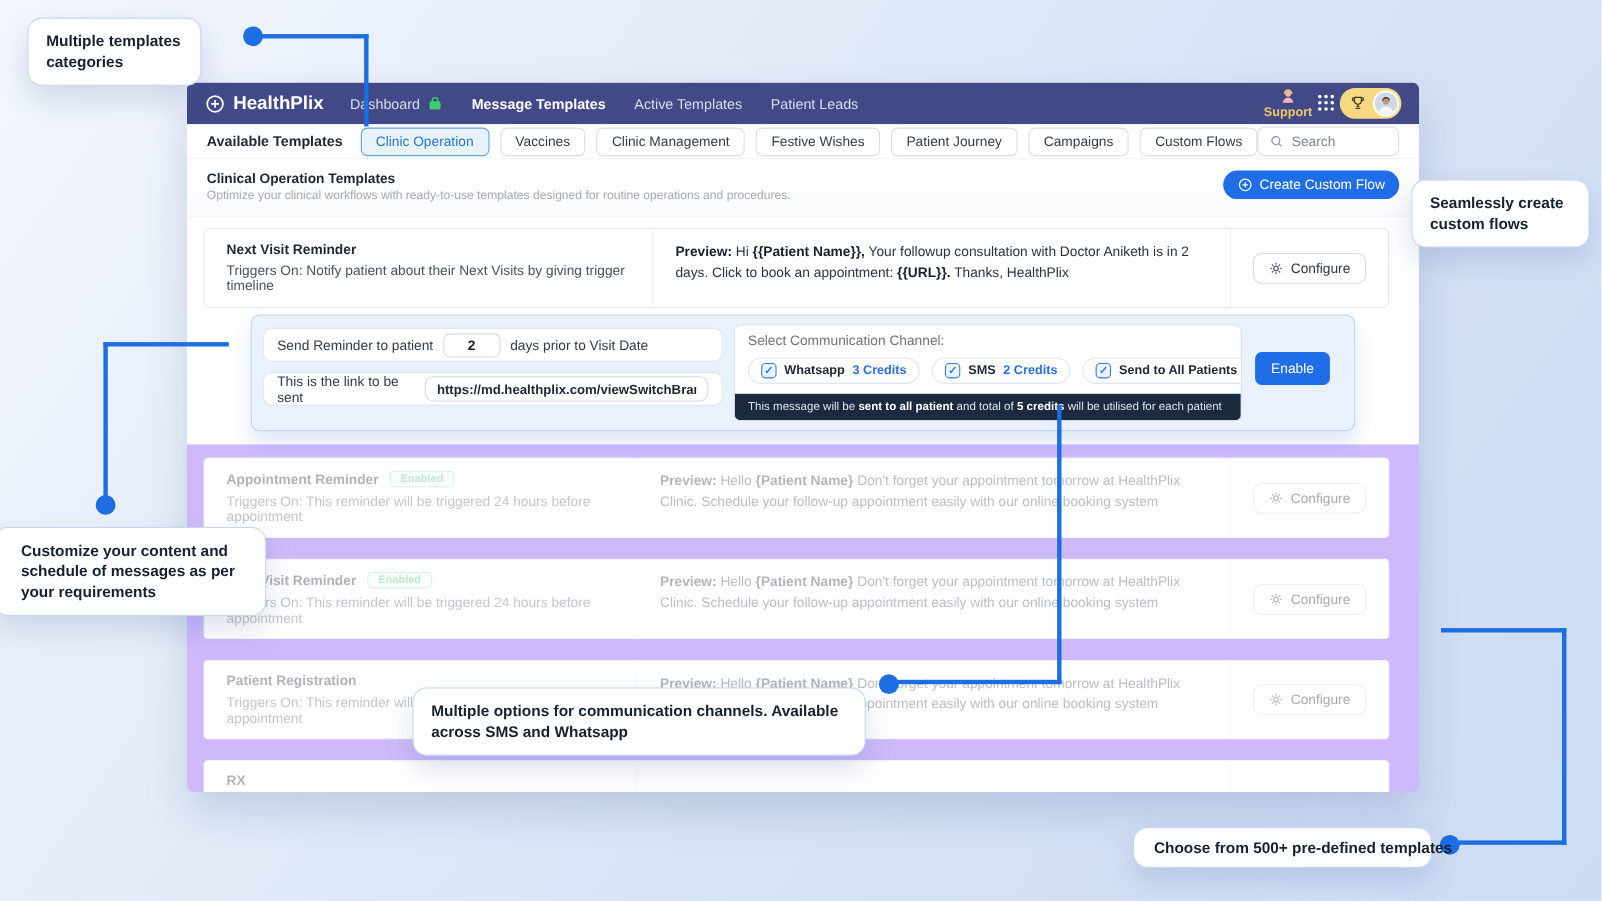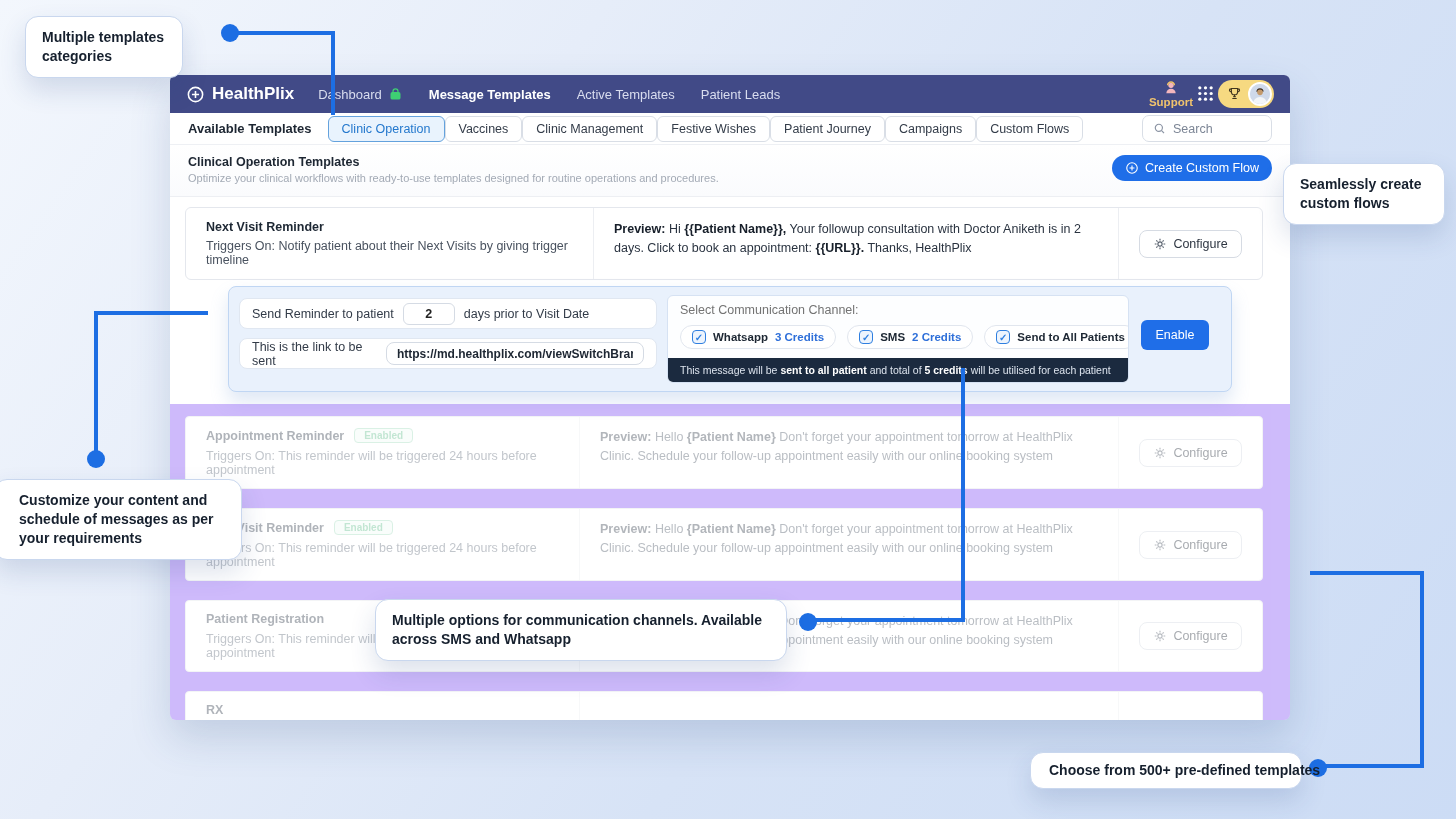--- a/index.html
+++ b/index.html
@@ -26,21 +26,21 @@
   .support svg { width:18px; height:16px; }
   .grid-icon svg { width:17px; height:17px; display:block; cursor:pointer; }
   .profile-pill { display:flex; align-items:center; background:#f6d981; border-radius:14px; padding:2px 2px 2px 9px; gap:6px; cursor:pointer; }
   .profile-pill .trophy svg { width:15px; height:15px; display:block; }
   .avatar { width:24px; height:24px; border-radius:50%; overflow:hidden; border:2px solid #fff; background:#dce6f5; }
   .avatar svg { width:100%; height:100%; display:block; }
 
   
   .tabbar { height:32px; background:#fff; display:flex; align-items:center; padding:0 18px; border-bottom:1px solid #eef0f4; }
   .tab-label { font-size:13px; font-weight:bold; color:#1d2632; margin-right:16px; white-space:nowrap; }
-  .pills { display:flex; }
+  .pills { display:flex; gap:10px; }
   .pill { font-size:12.5px; color:#333c49; background:#fff; border:1px solid #d9dee6; border-radius:6px; padding:5px 13px; white-space:nowrap; cursor:pointer; }
   .pill.active { background:#e9f3fd; border-color:#64a2dd; color:#2478cd; }
   .searchbox { margin-left:auto; display:flex; align-items:center; gap:7px; border:1px solid #d9dee6; border-radius:7px; height:27px; padding:0 10px; width:130px; background:#fff; }
   .searchbox svg { width:13px; height:13px; flex:none; }
   .searchbox input { border:none; outline:none; width:100%; font-size:12.5px; color:#333; font-family:"Liberation Sans",sans-serif; background:transparent; }
   .searchbox input::placeholder { color:#7c8595; }
 
   
   .section-head { display:flex; align-items:flex-start; padding:10px 18px 12px 18px; border-bottom:1px solid #edeff3;
     background:linear-gradient(#ffffff,#fafbfd); }
@@ -386,17 +386,17 @@
   <div class="line" style="left:1420px; top:571px; width:4px; height:197px;"></div>
   <div class="line" style="left:1318px; top:764px; width:106px; height:4px;"></div>
   <div class="dot" style="left:1309px; top:759px;"></div>
 
   <div class="callout" style="left:1283px; top:163px; width:162px;">Seamlessly create custom flows</div>
 
   <div class="callout" style="left:25px; top:16px; width:158px;">Multiple templates categories</div>
 
   <div class="callout" style="left:-6px; top:479px; width:248px; padding-left:24px;">Customize your content and schedule of messages as per your requirements</div>
 
-  <div class="callout" style="left:375px; top:599px; width:412px;">Multiple options for communication channels. Available across SMS and Whatsapp</div>
+  <div class="callout" style="left:375px; top:625px; width:412px;">Multiple options for communication channels. Available across SMS and Whatsapp</div>
 
   <div class="callout" style="left:1030px; top:752px; width:272px; padding:8px 18px; white-space:nowrap;">Choose from 500+ pre-defined templates</div>
 
 </div>
 
 </body></html>

